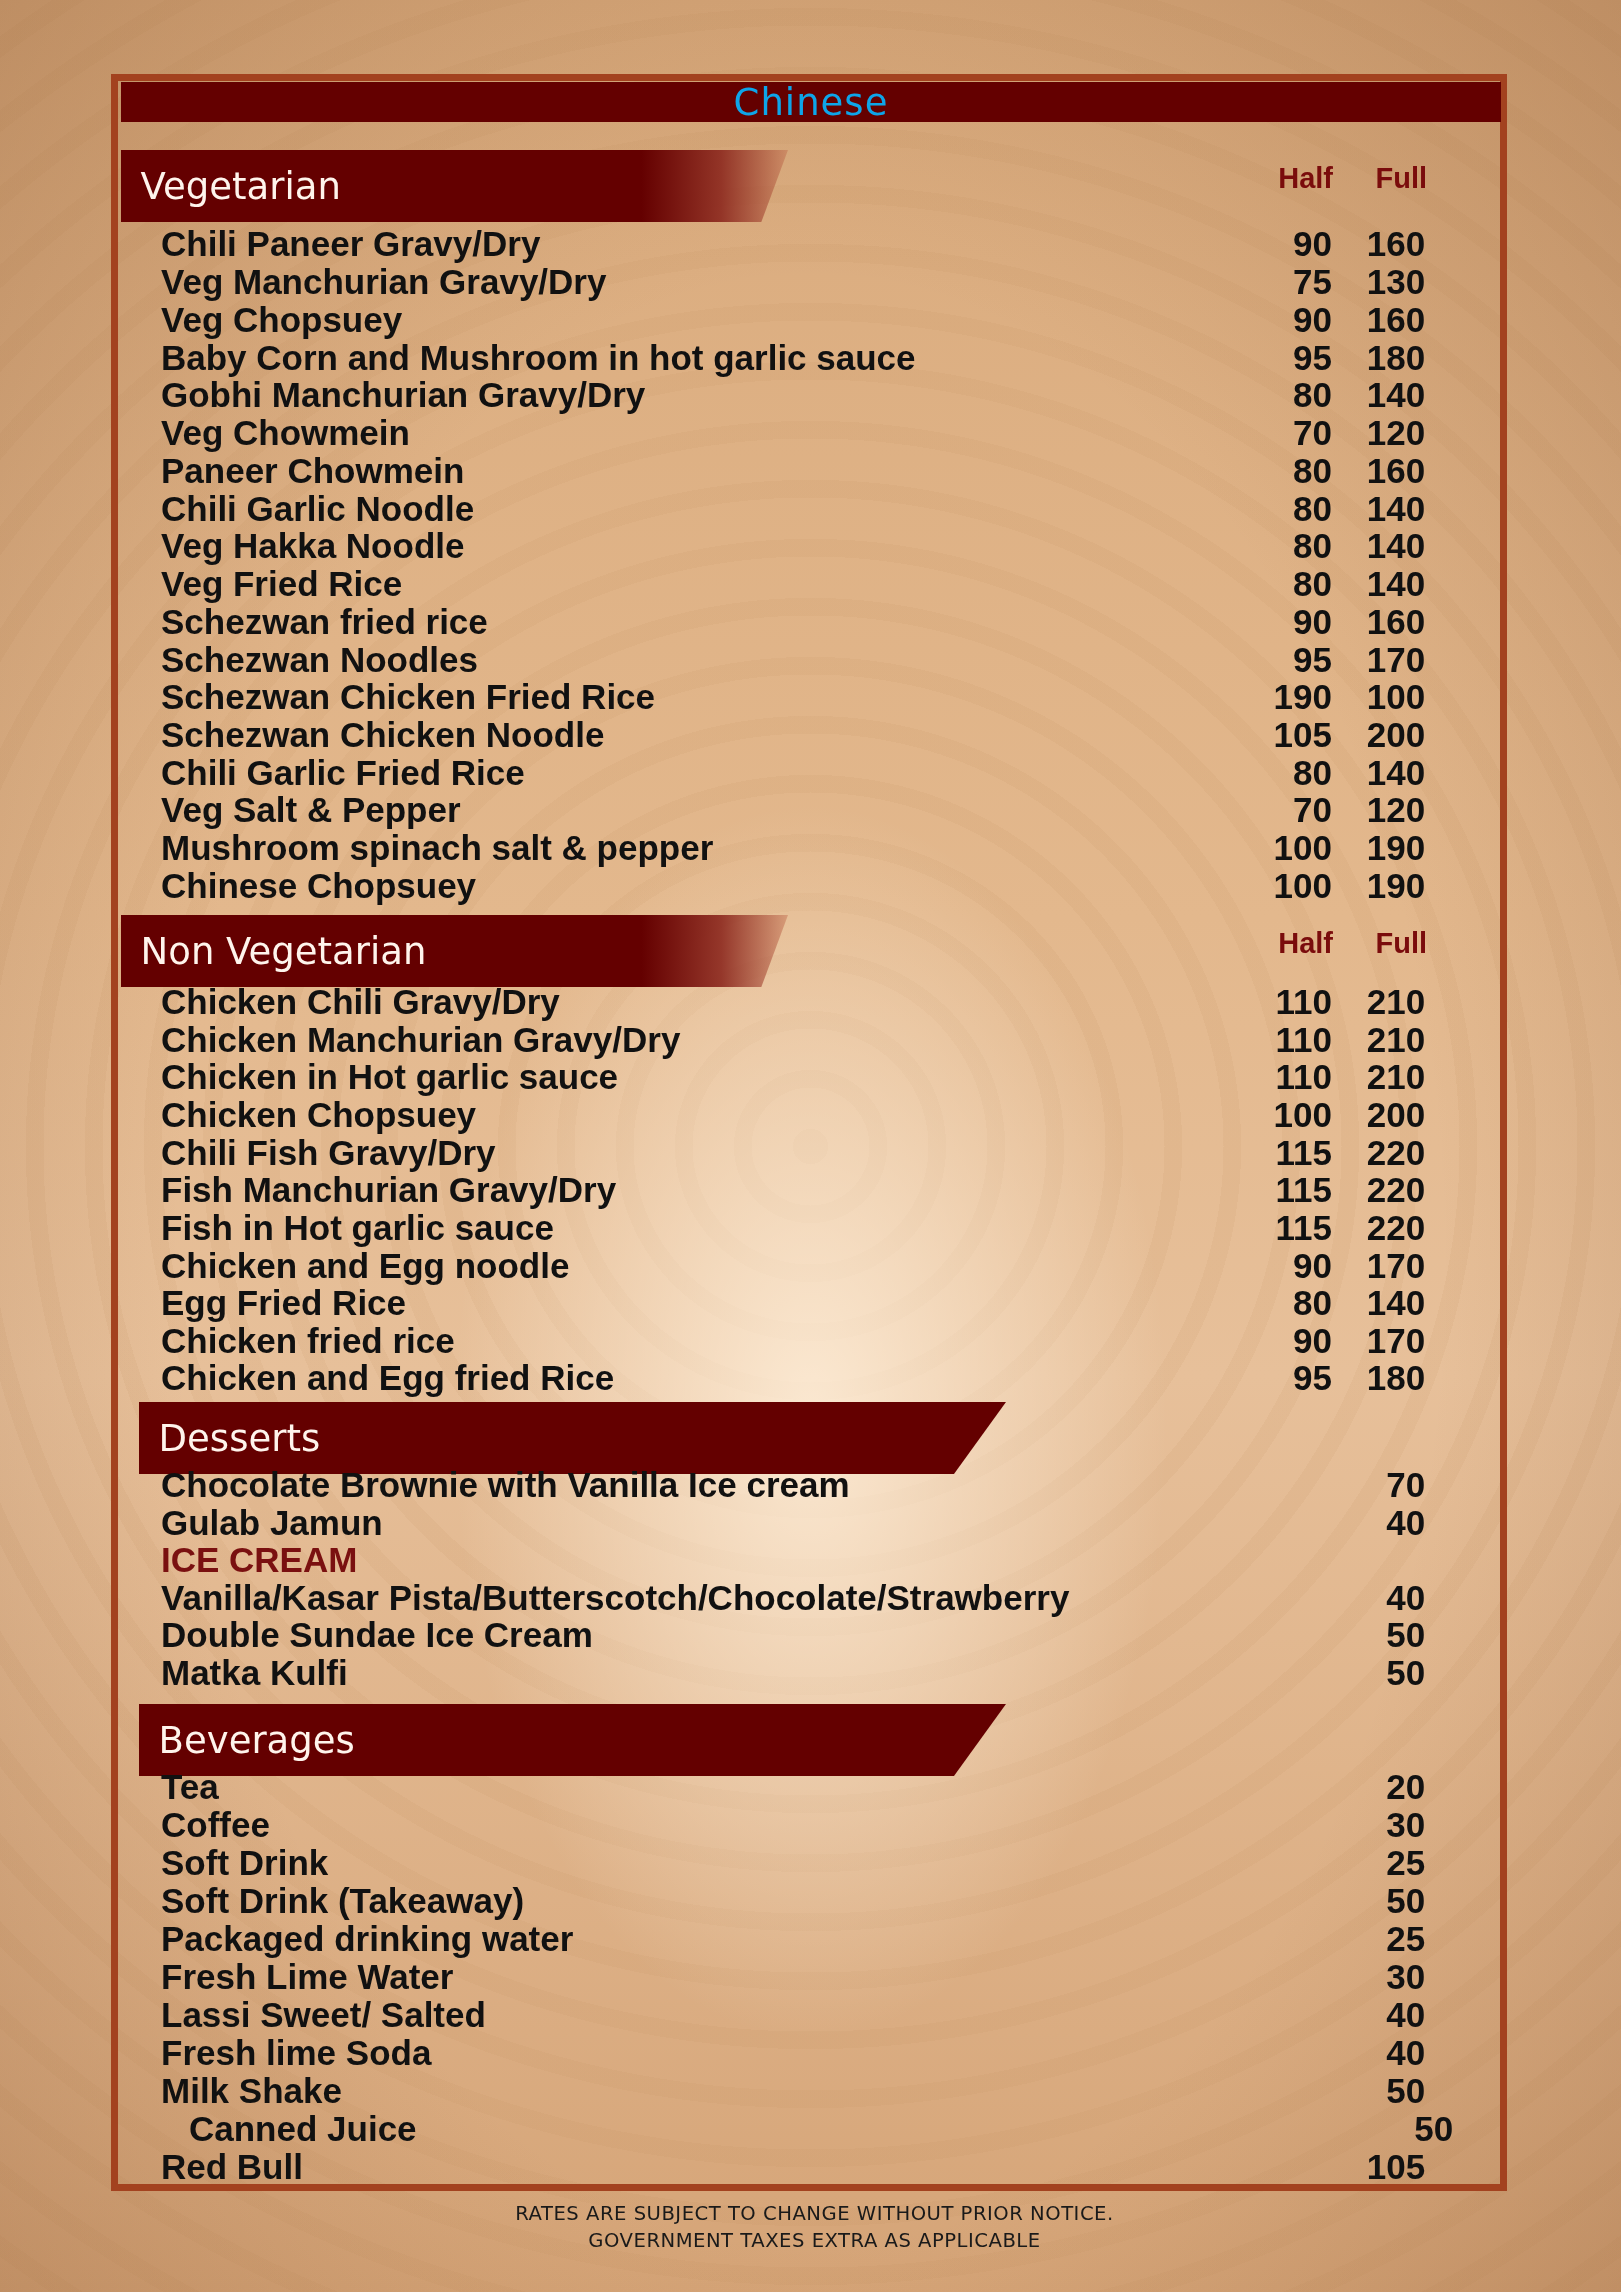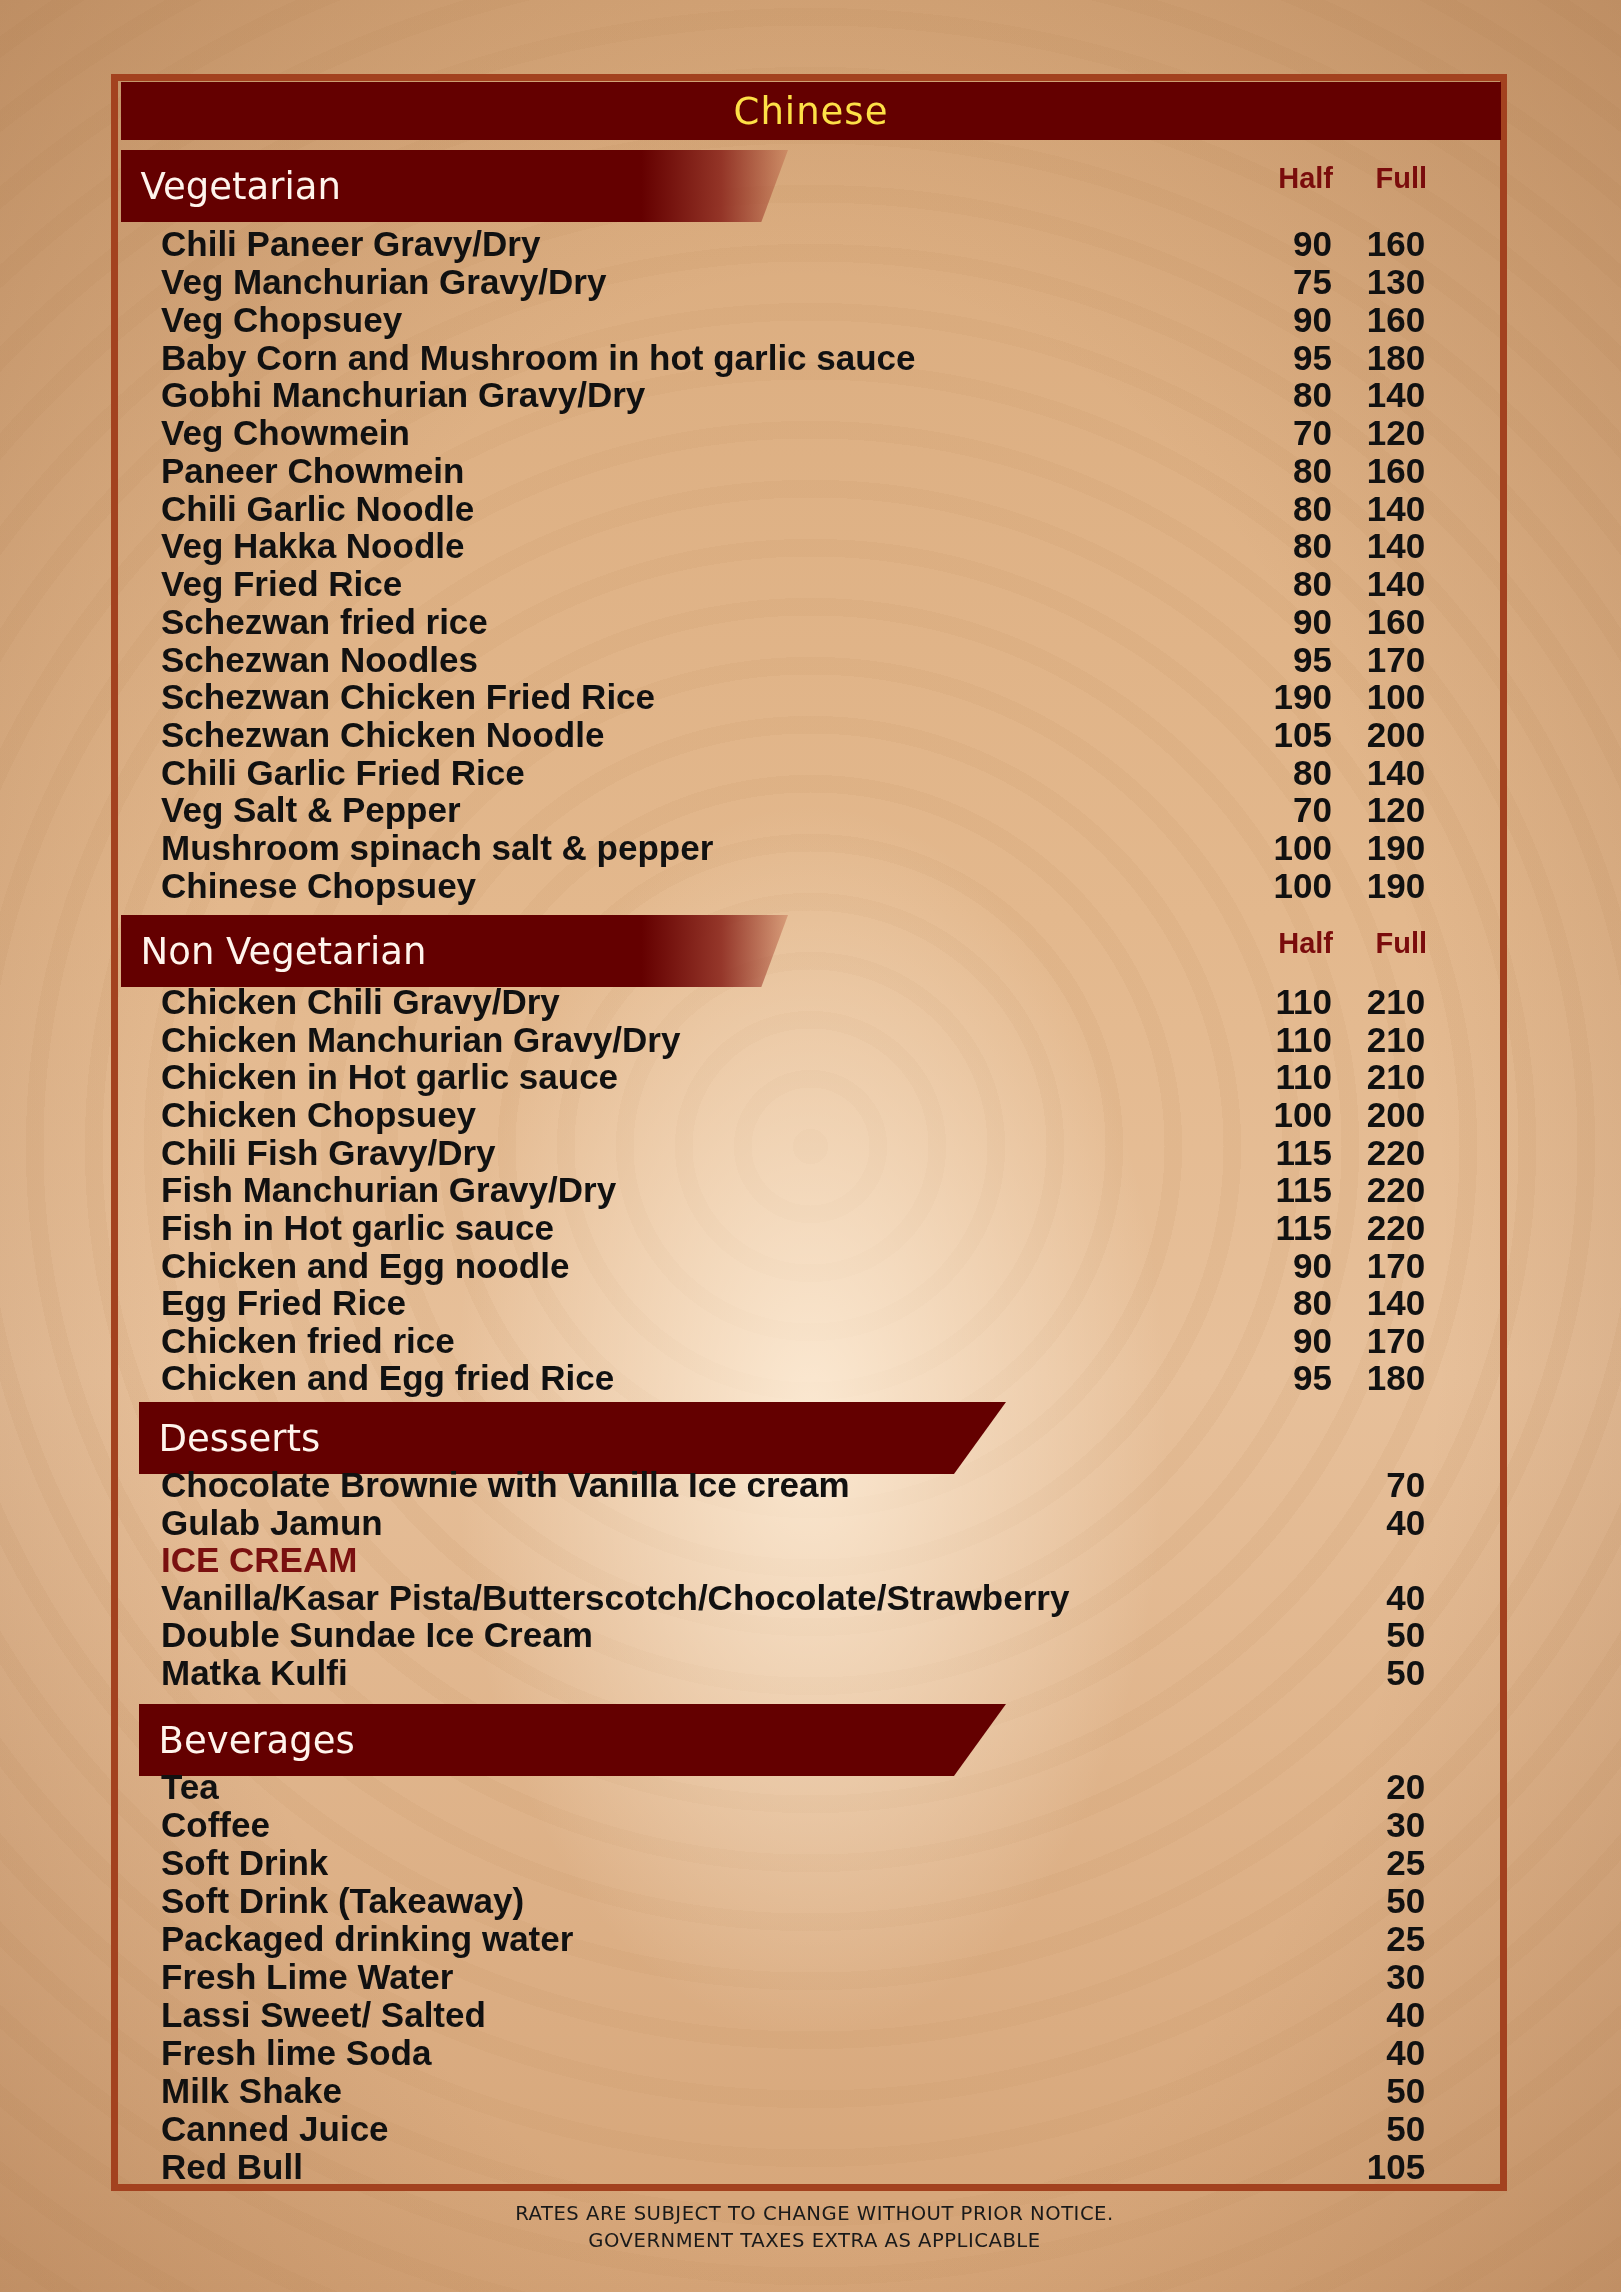--- a/index.html
+++ b/index.html
@@ -14,22 +14,22 @@
   .vignette {
     position:absolute; inset:0;
     background: radial-gradient(ellipse at 50% 55%, rgba(0,0,0,0) 55%, rgba(120,70,35,0.28) 100%);
     pointer-events:none;
   }
   .frame {
     position:absolute; left:111px; top:74px; width:1382px; height:2103px;
     border:7.8px solid #a3421f;
   }
   .title-banner {
-    position:absolute; left:121px; top:82px; width:1380px; height:58px;
-    background:#640000; color:#fde047;
+    position:absolute; left:121px; top:82px; width:1380px; height:40px;
+    background:#640000; color:#0ea5e9;
     font-family:"DejaVu Sans", sans-serif; font-size:37px; letter-spacing:1px;
     display:flex; align-items:center; justify-content:center;
   }
   .sec-header {
     position:absolute; left:121px; height:72px;
     color:#fff4ec; font-family:"DejaVu Sans", sans-serif; font-size:37px;
     display:flex; align-items:center; padding-left:19.6px; box-sizing:border-box;
   }
   .sec-header.fade {
     width:667px;
@@ -283,21 +283,21 @@
       <span class="full">40</span>
     </div>
     <div class="row" style="top: 2034px;">
       <span class="name">Fresh lime Soda</span>
       <span class="full">40</span>
     </div>
     <div class="row" style="top: 2072px;">
       <span class="name">Milk Shake</span>
       <span class="full">50</span>
     </div>
-    <div class="row" style="top: 2110px;">
+    <div class="row" style="top: 2110px; margin-left: 28px;">
       <span class="name">Canned Juice</span>
       <span class="full">50</span>
     </div>
     <div class="row" style="top: 2148px;">
       <span class="name">Red Bull</span>
       <span class="full">105</span>
     </div>
   </div>
 
 <div class="footer" style="top:2202px;">RATES ARE SUBJECT TO CHANGE WITHOUT PRIOR NOTICE.</div>

